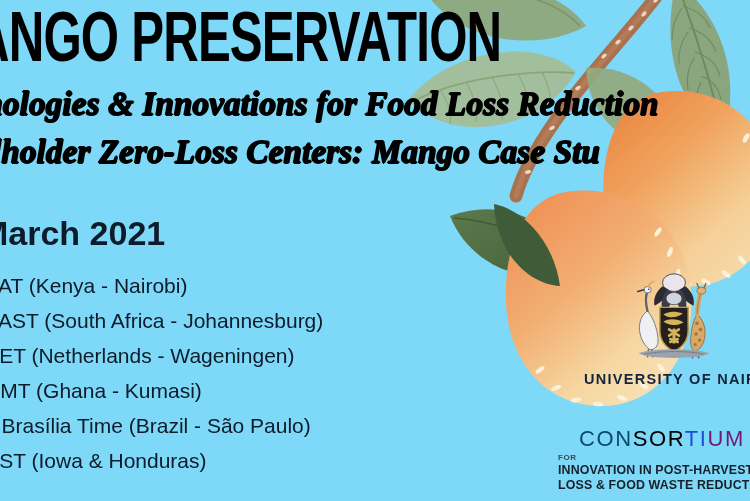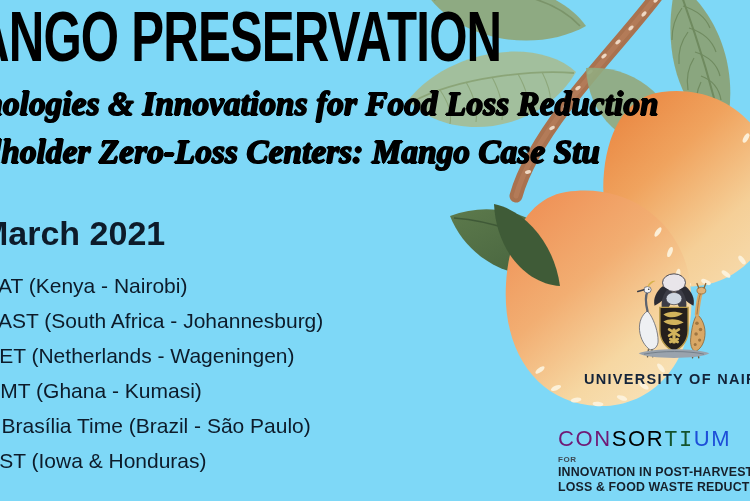--- a/index.html
+++ b/index.html
@@ -111,24 +111,24 @@
     left:558px;top:427px;
     z-index:7;
   }
   .cons-word{
     font-size:22px;
     letter-spacing:1.6px;
     line-height:24px;
     font-weight:400;
     white-space:nowrap;
   }
-  .cons-word .c1{color:#701a75;}
+  .cons-word .c1{color:#0c4a6e;margin-left:21px;}
   .cons-word .c2{color:#000000;}
-  .cons-word .c3{color:#14532d;font-family:Liberation Mono, monospace;}
-  .cons-word .c4{color:#1d4ed8;text-align:right;}
+  .cons-word .c3{color:#1d4ed8;}
+  .cons-word .c4{color:#701a75;text-align:right;}
   .cons-for{
     font-size:8px;
     font-weight:700;
     letter-spacing:0.6px;
     color:#3d4852;
     line-height:11px;
     margin-top:1px;
   }
   .cons-l1,.cons-l2{
     font-size:12.4px;

